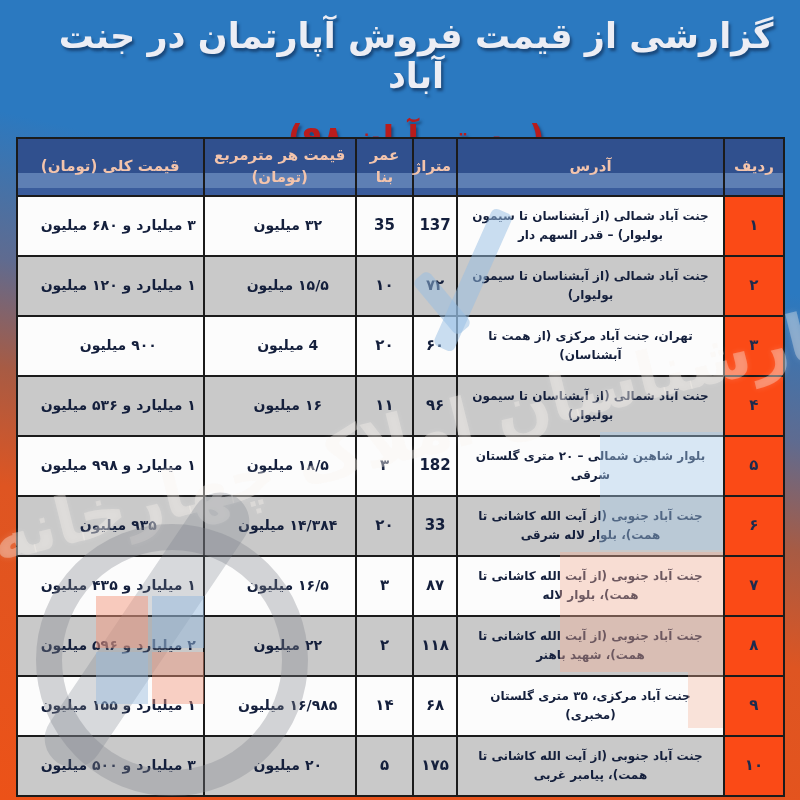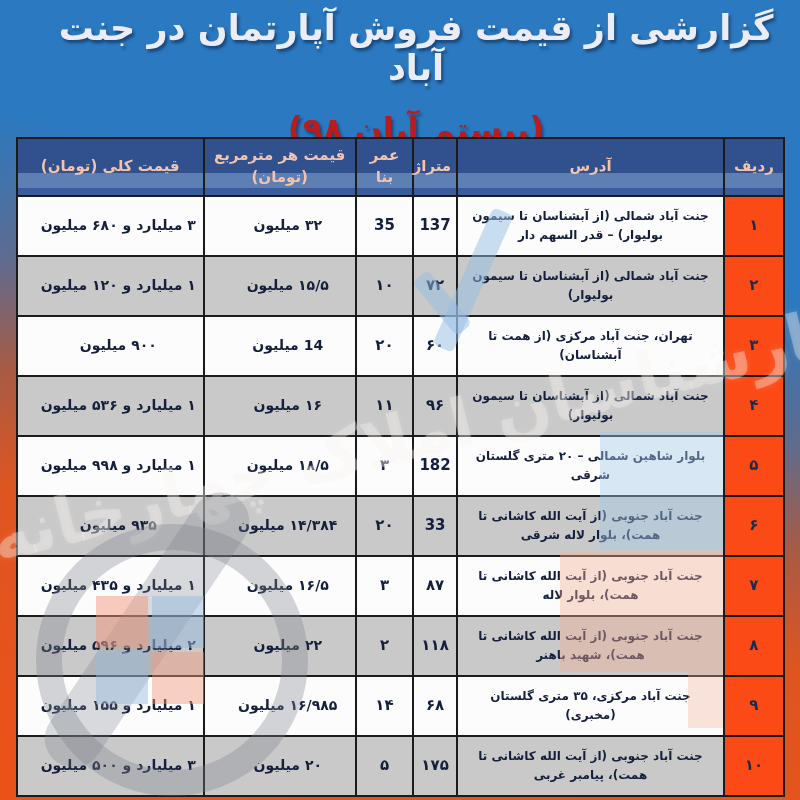--- a/index.html
+++ b/index.html
@@ -5,21 +5,21 @@
   html,body{margin:0;padding:0;}
   body{
     width:800px;height:800px;overflow:hidden;position:relative;
     font-family:"DejaVu Sans","Liberation Sans",sans-serif;
     background:linear-gradient(193deg,
       #2B79C0 0%, #2B79C0 30%,
       #5F6B90 45%, #A75B44 56%,
       #DE5522 68%, #EC5218 100%);
   }
   
-  .title-wrap{position:absolute;top:0;left:0;right:0;text-align:center;direction:rtl;margin-left:32px;}
+  .title-wrap{position:absolute;top:8px;left:0;right:0;text-align:center;direction:rtl;margin-left:32px;}
   .title-line1{
     margin-top:8px;font-size:35px;font-weight:bold;color:#ECEDF4;
     text-shadow:2px 3px 3px rgba(15,45,85,.65);letter-spacing:0;
   }
   .title-line2{
     margin-top:22px;font-size:33px;font-weight:bold;color:#b91c1c;
     text-shadow:2px 3px 3px rgba(15,45,85,.65);
   }
   
   .table-wrap{position:absolute;left:16px;top:137px;width:769px;height:658px;}
@@ -111,21 +111,21 @@
     <td class="cell-area">۷۲</td>
     <td class="cell-age">۱۰</td>
     <td class="cell-price">۱۵/۵ میلیون</td>
     <td class="cell-total">۱ میلیارد و ۱۲۰ میلیون</td>
   </tr>
         <tr class="odd">
     <td class="cell-rownum">۳</td>
     <td class="cell-address">تهران، جنت آباد مرکزی (از همت تا آبشناسان)</td>
     <td class="cell-area">۶۰</td>
     <td class="cell-age">۲۰</td>
-    <td class="cell-price">14 میلیون</td>
+    <td class="cell-price">4 میلیون</td>
     <td class="cell-total">۹۰۰ میلیون</td>
   </tr>
         <tr class="even">
     <td class="cell-rownum">۴</td>
     <td class="cell-address">جنت آباد شمالی (از آبشناسان تا سیمون بولیوار)</td>
     <td class="cell-area">۹۶</td>
     <td class="cell-age">۱۱</td>
     <td class="cell-price">۱۶ میلیون</td>
     <td class="cell-total">۱ میلیارد و ۵۳۶ میلیون</td>
   </tr>

